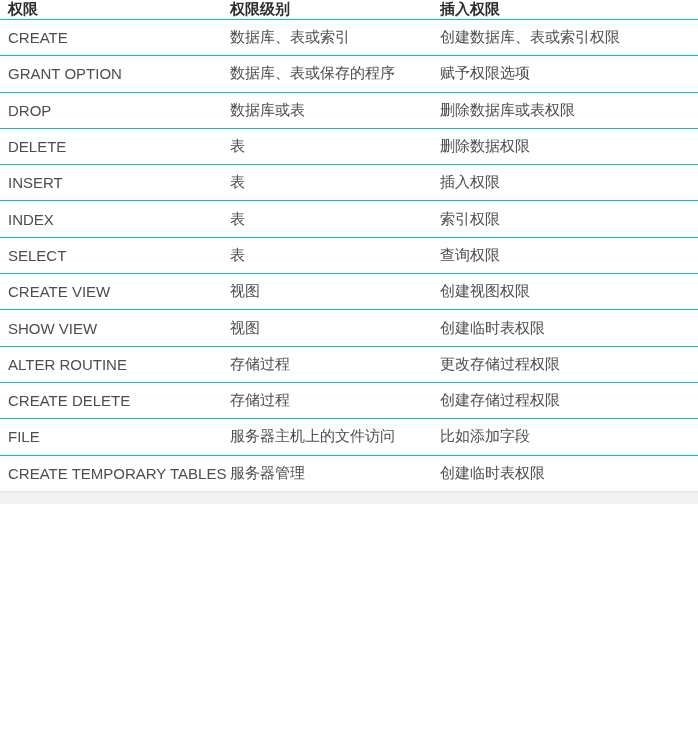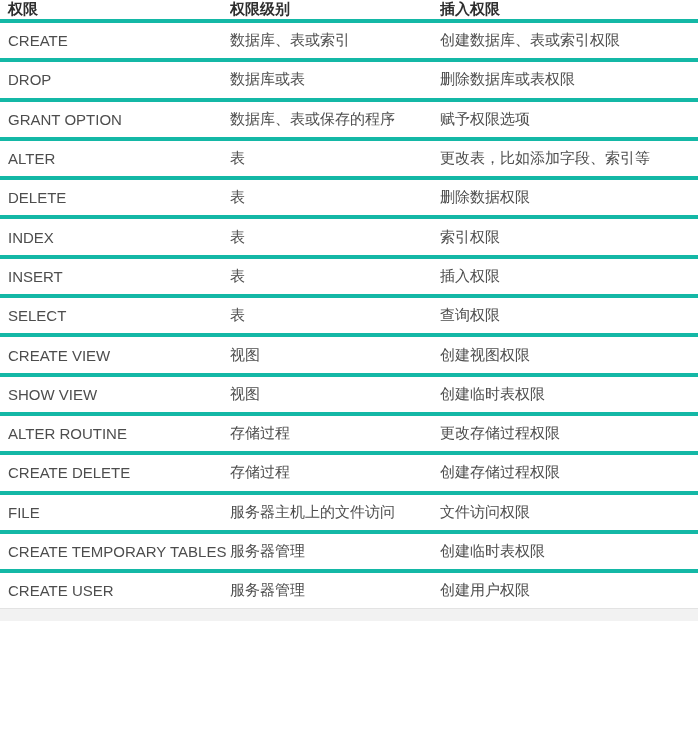--- a/index.html
+++ b/index.html
@@ -34,21 +34,21 @@
   }
   thead th {
     color: #2e2e2e;
     font-weight: bold;
     height: 15px;
   }
   tbody td {
     color: #4d4d4d;
     font-weight: normal;
     height: 35.3px;
-    border-top: 4px solid #14b8a6;
+    border-top: 1px solid #14b8a6;
   }
   tbody tr:last-child td {
     border-bottom: 1px solid #e3e3e3;
   }
   th:first-child, td:first-child {
     padding-left: 8px;
   }
   .bottom-strip {
     width: 698px;
     height: 12px;
@@ -72,48 +72,43 @@
         <th>插入权限</th>
       </tr>
     </thead>
     <tbody id="table-body">
         <tr>
           <td>CREATE</td>
           <td>数据库、表或索引</td>
           <td>创建数据库、表或索引权限</td>
         </tr>
         <tr>
-          <td>DROP</td>
-          <td>数据库或表</td>
-          <td>删除数据库或表权限</td>
-        </tr>
-        <tr>
           <td>GRANT OPTION</td>
           <td>数据库、表或保存的程序</td>
           <td>赋予权限选项</td>
         </tr>
         <tr>
-          <td>ALTER</td>
-          <td>表</td>
-          <td>更改表，比如添加字段、索引等</td>
+          <td>DROP</td>
+          <td>数据库或表</td>
+          <td>删除数据库或表权限</td>
         </tr>
         <tr>
           <td>DELETE</td>
           <td>表</td>
           <td>删除数据权限</td>
         </tr>
         <tr>
+          <td>INSERT</td>
+          <td>表</td>
+          <td>插入权限</td>
+        </tr>
+        <tr>
           <td>INDEX</td>
           <td>表</td>
           <td>索引权限</td>
-        </tr>
-        <tr>
-          <td>INSERT</td>
-          <td>表</td>
-          <td>插入权限</td>
         </tr>
         <tr>
           <td>SELECT</td>
           <td>表</td>
           <td>查询权限</td>
         </tr>
         <tr>
           <td>CREATE VIEW</td>
           <td>视图</td>
           <td>创建视图权限</td>
@@ -129,28 +124,23 @@
           <td>更改存储过程权限</td>
         </tr>
         <tr>
           <td>CREATE DELETE</td>
           <td>存储过程</td>
           <td>创建存储过程权限</td>
         </tr>
         <tr>
           <td>FILE</td>
           <td>服务器主机上的文件访问</td>
-          <td>文件访问权限</td>
+          <td>比如添加字段</td>
         </tr>
         <tr>
           <td>CREATE TEMPORARY TABLES</td>
           <td>服务器管理</td>
           <td>创建临时表权限</td>
-        </tr>
-        <tr>
-          <td>CREATE USER</td>
-          <td>服务器管理</td>
-          <td>创建用户权限</td>
         </tr>
       </tbody>
   </table>
   <div class="bottom-strip"></div>
 </div>
 
 </body></html>

